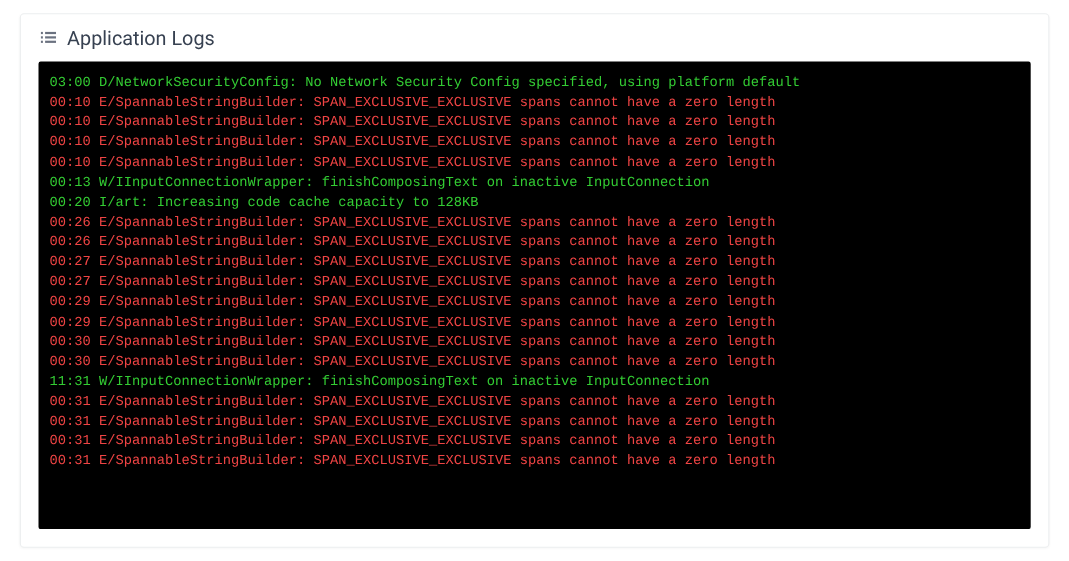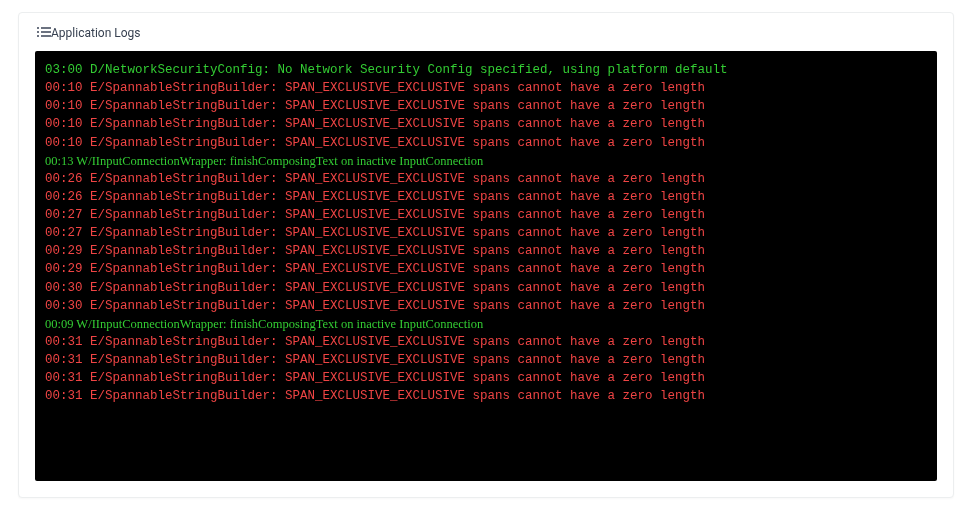--- a/index.html
+++ b/index.html
@@ -17,22 +17,23 @@
     border: 1px solid #eceeef;
     border-radius: 4px;
     box-shadow: 0 1px 2px rgba(0,0,0,0.03);
     height: calc(510px - 24px);
     display: flex;
     flex-direction: column;
   }
   .card-header {
     display: flex;
     align-items: center;
+    gap: 10px;
     padding: 12px 18px 10px;
-    font-size: 12px;
+    font-size: 18px;
     color: #374151;
     border-bottom: 0;
   }
   .card-header .list-icon {
     display: inline-block;
     line-height: 1;
   }
   .log-box {
     background: #000000;
     margin: 0 16px 16px 16px;
@@ -42,21 +43,21 @@
     border-radius: 2px;
   }
   .log-line {
     font-family: "Menlo","Consolas","Courier New",monospace;
     white-space: pre;
     font-size: 12.5px;
     line-height: 1.45;
   }
   .lvl-D { color: #33cc33; }
   .lvl-I { color: #33cc33; }
-  .lvl-W { color: #33cc33; font-family: Liberation Serif, serif; }
+  .lvl-W { color: #33cc33; }
   .lvl-E { color: #ef4444; }
 </style>
 </head>
 <body>
 
 <div class="card">
   <div class="card-header">
     <span class="list-icon">
       <svg width="14" height="14" viewBox="0 0 14 14">
         <rect x="0" y="2" width="2" height="2" fill="#6b7280"></rect>
@@ -69,27 +70,28 @@
     </span>
     <span>Application Logs</span>
   </div>
   <div class="log-box" id="log-box">
       <div class="log-line lvl-D">03:00 D/NetworkSecurityConfig: No Network Security Config specified, using platform default</div>
       <div class="log-line lvl-E">00:10 E/SpannableStringBuilder: SPAN_EXCLUSIVE_EXCLUSIVE spans cannot have a zero length</div>
       <div class="log-line lvl-E">00:10 E/SpannableStringBuilder: SPAN_EXCLUSIVE_EXCLUSIVE spans cannot have a zero length</div>
       <div class="log-line lvl-E">00:10 E/SpannableStringBuilder: SPAN_EXCLUSIVE_EXCLUSIVE spans cannot have a zero length</div>
       <div class="log-line lvl-E">00:10 E/SpannableStringBuilder: SPAN_EXCLUSIVE_EXCLUSIVE spans cannot have a zero length</div>
       <div class="log-line lvl-W">00:13 W/IInputConnectionWrapper: finishComposingText on inactive InputConnection</div>
+      <div class="log-line lvl-I">00:20 I/art: Increasing code cache capacity to 128KB</div>
       <div class="log-line lvl-E">00:26 E/SpannableStringBuilder: SPAN_EXCLUSIVE_EXCLUSIVE spans cannot have a zero length</div>
       <div class="log-line lvl-E">00:26 E/SpannableStringBuilder: SPAN_EXCLUSIVE_EXCLUSIVE spans cannot have a zero length</div>
       <div class="log-line lvl-E">00:27 E/SpannableStringBuilder: SPAN_EXCLUSIVE_EXCLUSIVE spans cannot have a zero length</div>
       <div class="log-line lvl-E">00:27 E/SpannableStringBuilder: SPAN_EXCLUSIVE_EXCLUSIVE spans cannot have a zero length</div>
       <div class="log-line lvl-E">00:29 E/SpannableStringBuilder: SPAN_EXCLUSIVE_EXCLUSIVE spans cannot have a zero length</div>
       <div class="log-line lvl-E">00:29 E/SpannableStringBuilder: SPAN_EXCLUSIVE_EXCLUSIVE spans cannot have a zero length</div>
       <div class="log-line lvl-E">00:30 E/SpannableStringBuilder: SPAN_EXCLUSIVE_EXCLUSIVE spans cannot have a zero length</div>
       <div class="log-line lvl-E">00:30 E/SpannableStringBuilder: SPAN_EXCLUSIVE_EXCLUSIVE spans cannot have a zero length</div>
-      <div class="log-line lvl-W">00:09 W/IInputConnectionWrapper: finishComposingText on inactive InputConnection</div>
+      <div class="log-line lvl-W">11:31 W/IInputConnectionWrapper: finishComposingText on inactive InputConnection</div>
       <div class="log-line lvl-E">00:31 E/SpannableStringBuilder: SPAN_EXCLUSIVE_EXCLUSIVE spans cannot have a zero length</div>
       <div class="log-line lvl-E">00:31 E/SpannableStringBuilder: SPAN_EXCLUSIVE_EXCLUSIVE spans cannot have a zero length</div>
       <div class="log-line lvl-E">00:31 E/SpannableStringBuilder: SPAN_EXCLUSIVE_EXCLUSIVE spans cannot have a zero length</div>
       <div class="log-line lvl-E">00:31 E/SpannableStringBuilder: SPAN_EXCLUSIVE_EXCLUSIVE spans cannot have a zero length</div>
     </div>
 </div>
 
 </body></html>

